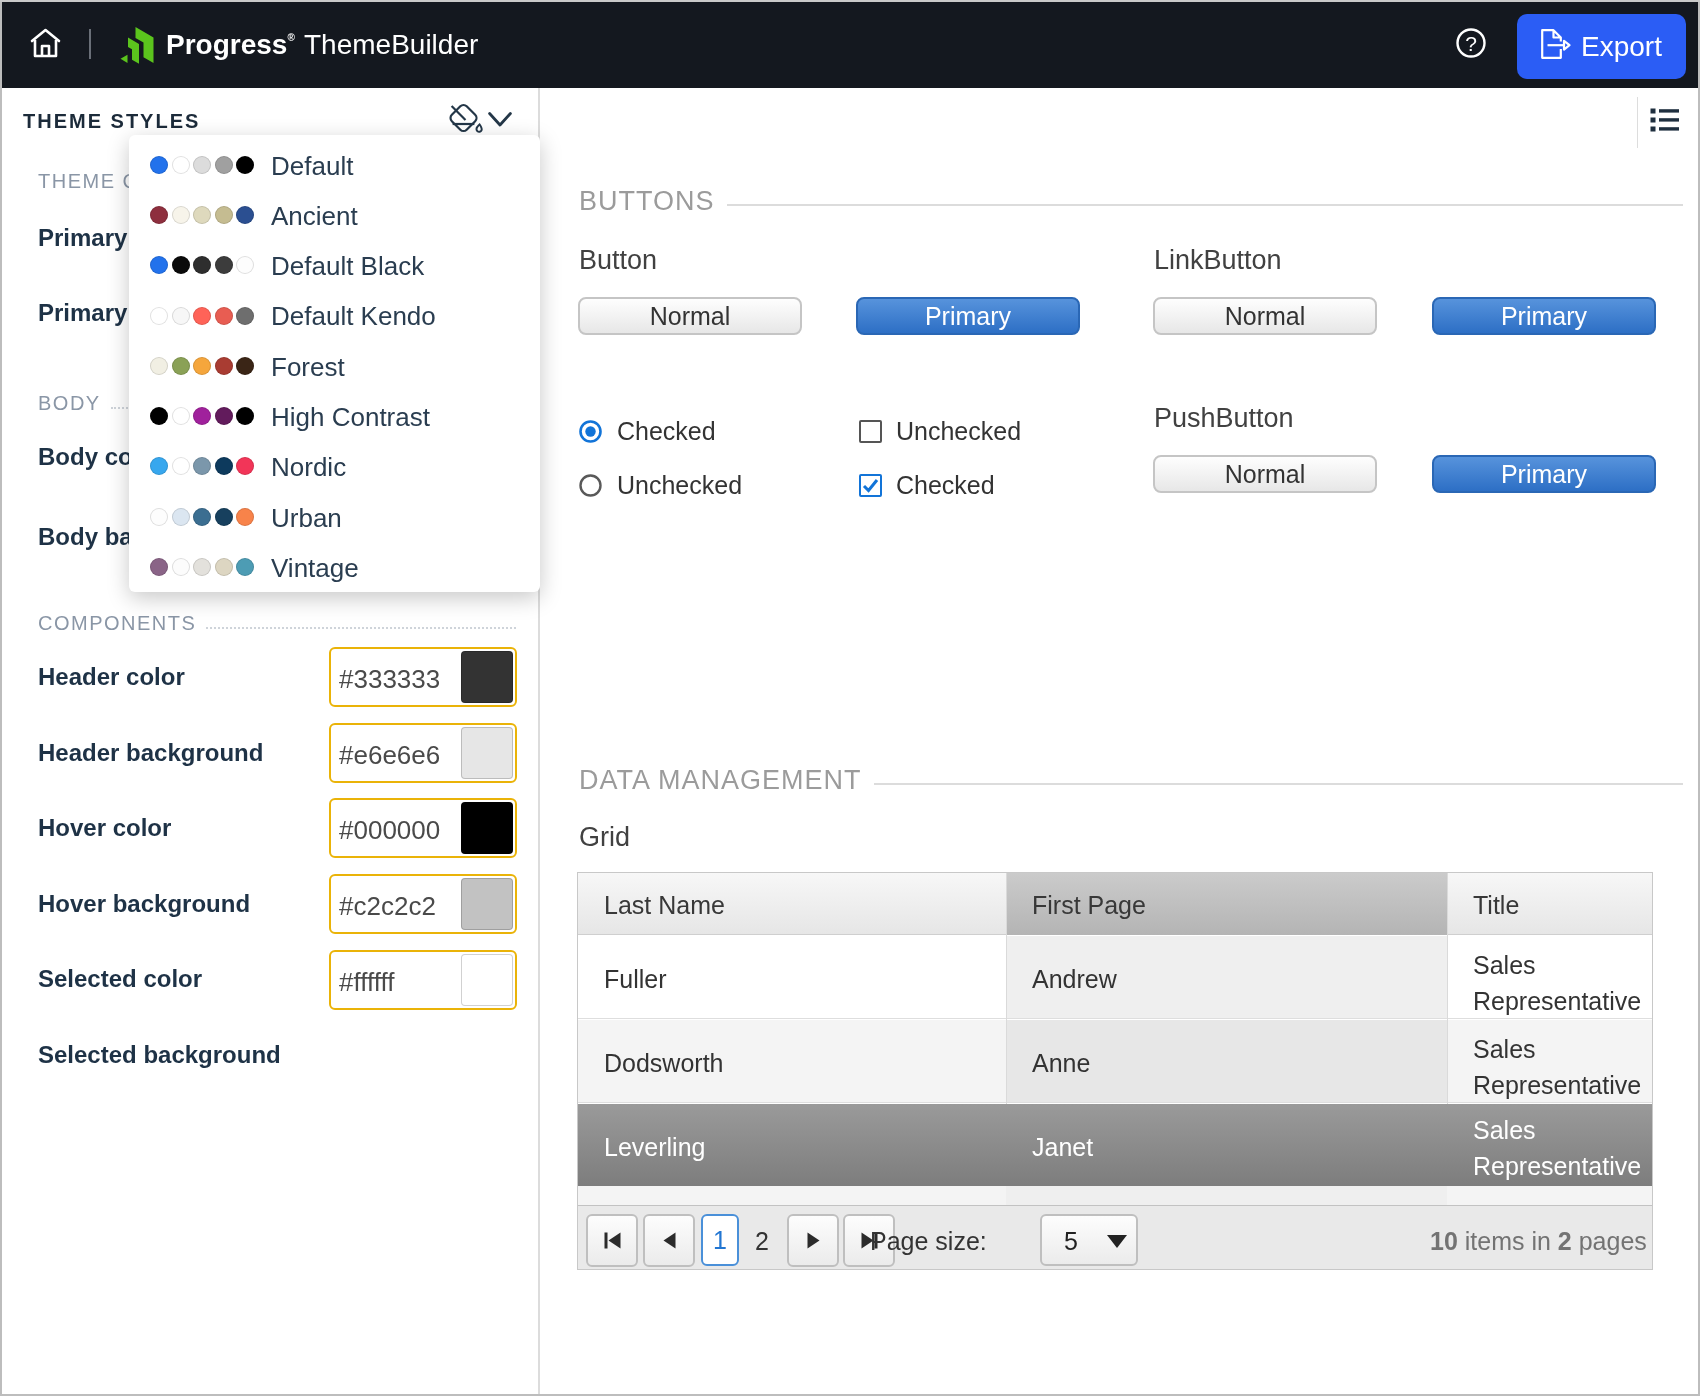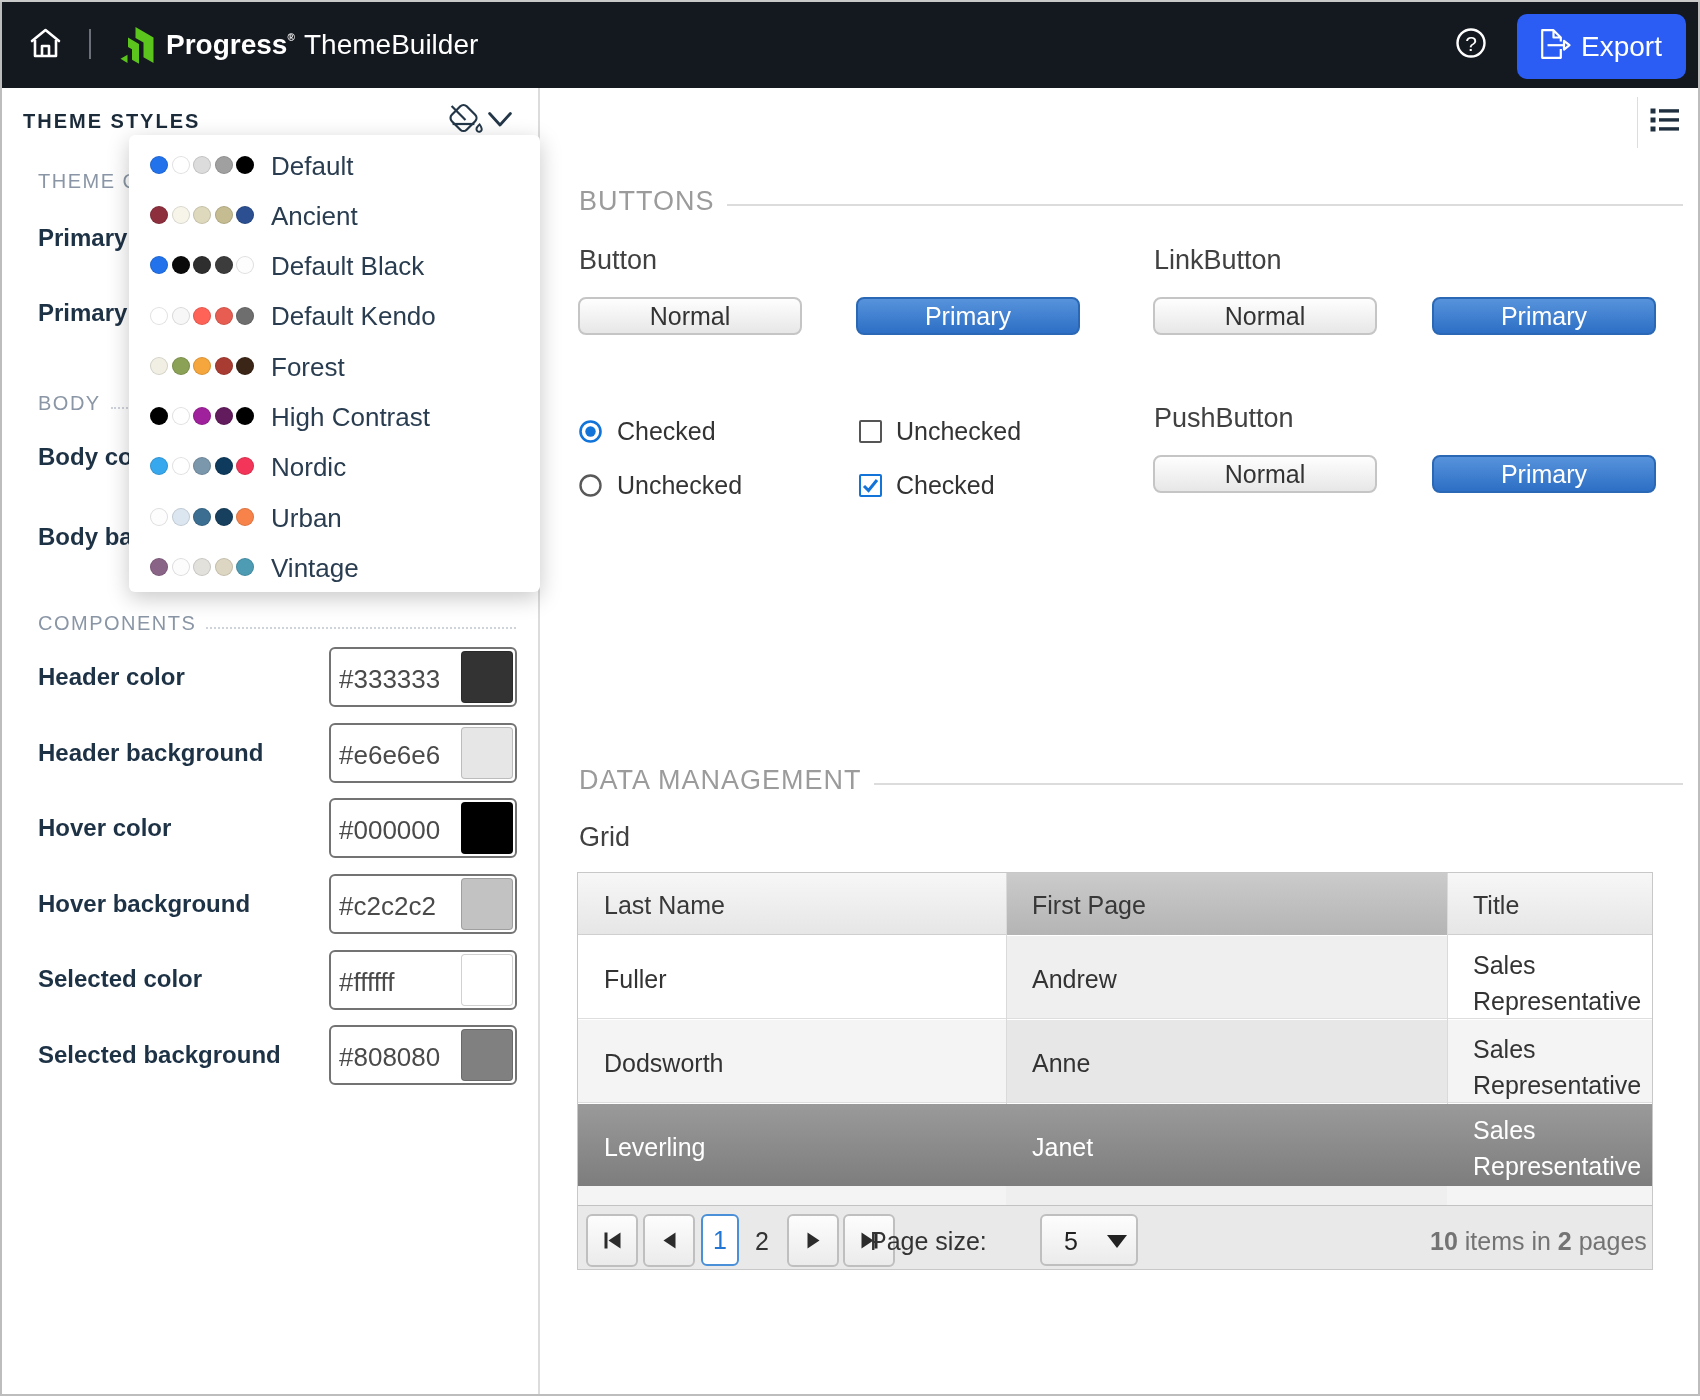--- a/index.html
+++ b/index.html
@@ -14,21 +14,21 @@
   #edge-bottom { left:0; top:1394px; width:1700px; height:2px; background:#bdbdbd; }
 
   
   #topbar { left:2px; top:2px; width:1696px; height:86px; background:#14181f; }
 
   
   #sidebar { left:2px; top:88px; width:538px; height:1306px; background:#fff; border-right:2px solid #dcdcdc; }
   .side-group { color:#8a96a6; font-size:20px; letter-spacing:1.5px; display:flex; align-items:center; }
   .side-group .dots { flex:1; border-bottom:2px dotted #cfd4da; margin-left:10px; height:1px; margin-top:8px;}
   .side-label { color:#1e3246; font-size:24px; font-weight:bold; }
-  .hexfield { width:188px; height:60px; background:#fff; border:2px solid #737373; border-radius:6px; position:absolute; }
+  .hexfield { width:188px; height:60px; background:#fff; border:2px solid #eab308; border-radius:6px; position:absolute; }
   .hexfield .hex { position:absolute; left:8px; top:15px; font-size:26px; color:#4a4a4a; }
   .hexfield .sw { position:absolute; right:2px; top:2px; width:52px; height:52px; border-radius:4px; border:1px solid rgba(0,0,0,0.18); }
 
   
   .sect { color:#9b9b9b; font-size:27px; letter-spacing:1px; display:flex; align-items:center; }
   .sect .line { flex:1; border-bottom:2px solid #dcdcdc; margin-left:12px; height:1px; margin-top:6px; }
   .sub-label { color:#414141; font-size:27px; }
 
   .btn { position:absolute; width:224px; height:38px; border-radius:8px; font-size:25px; display:flex; align-items:center; justify-content:center; }
   .btn.normal { background:linear-gradient(#fefefe,#e7e7e7); border:2px solid #c5c5c5; color:#333; }
@@ -123,24 +123,20 @@
   <div class="hexfield" style="left:329px; top:874px;">
       <span class="hex">#c2c2c2</span>
       <span class="sw" style="background:#c2c2c2;"></span>
     </div>
   <div class="abs side-label" style="left:38px; top:965px;">Selected color</div>
   <div class="hexfield" style="left:329px; top:950px;">
       <span class="hex">#ffffff</span>
       <span class="sw" style="background:#ffffff;"></span>
     </div>
   <div class="abs side-label" style="left:38px; top:1041px;">Selected background</div>
-  <div class="hexfield" style="left:329px; top:1025px;">
-      <span class="hex">#808080</span>
-      <span class="sw" style="background:#808080;"></span>
-    </div>
 
   <div class="abs" style="left:1637px; top:97px; width:1px; height:51px; background:#ddd;"></div>
   <svg class="abs" style="left:1650px; top:108px;" width="29" height="25" viewBox="0 0 29 25">
     <g fill="#1f2f3f">
       <rect x="0.5" y="0.5" width="5" height="5"></rect>
         <rect x="9" y="1.2" width="20" height="3.4"></rect>
       <rect x="0.5" y="9.5" width="5" height="5"></rect>
         <rect x="9" y="10.2" width="20" height="3.4"></rect>
       <rect x="0.5" y="18.5" width="5" height="5"></rect>
         <rect x="9" y="19.2" width="20" height="3.4"></rect>

